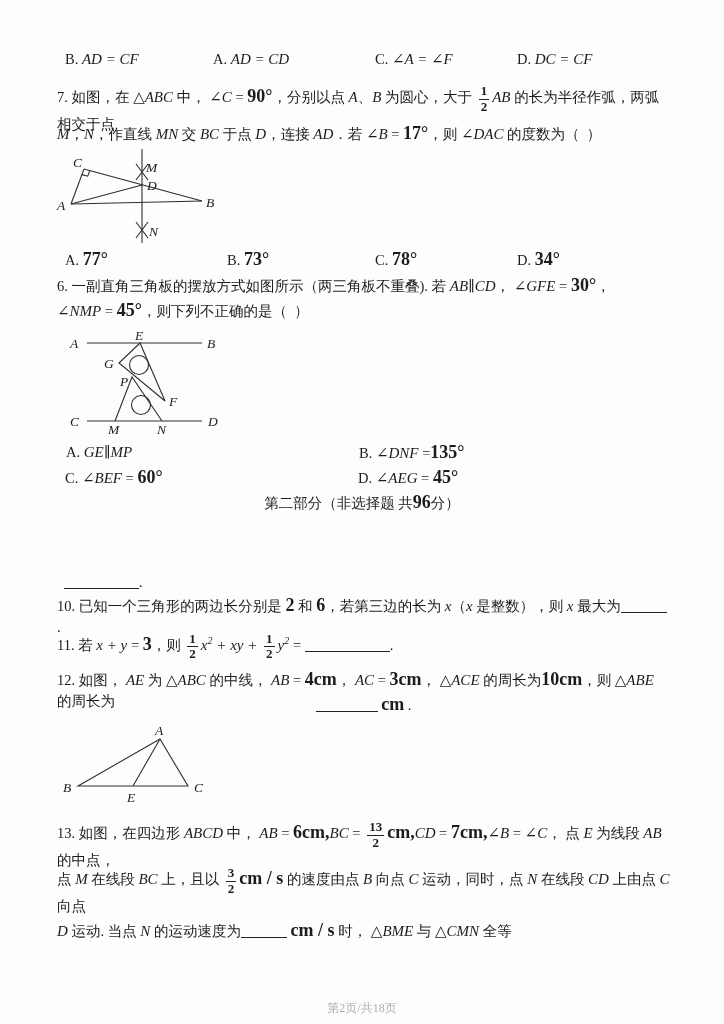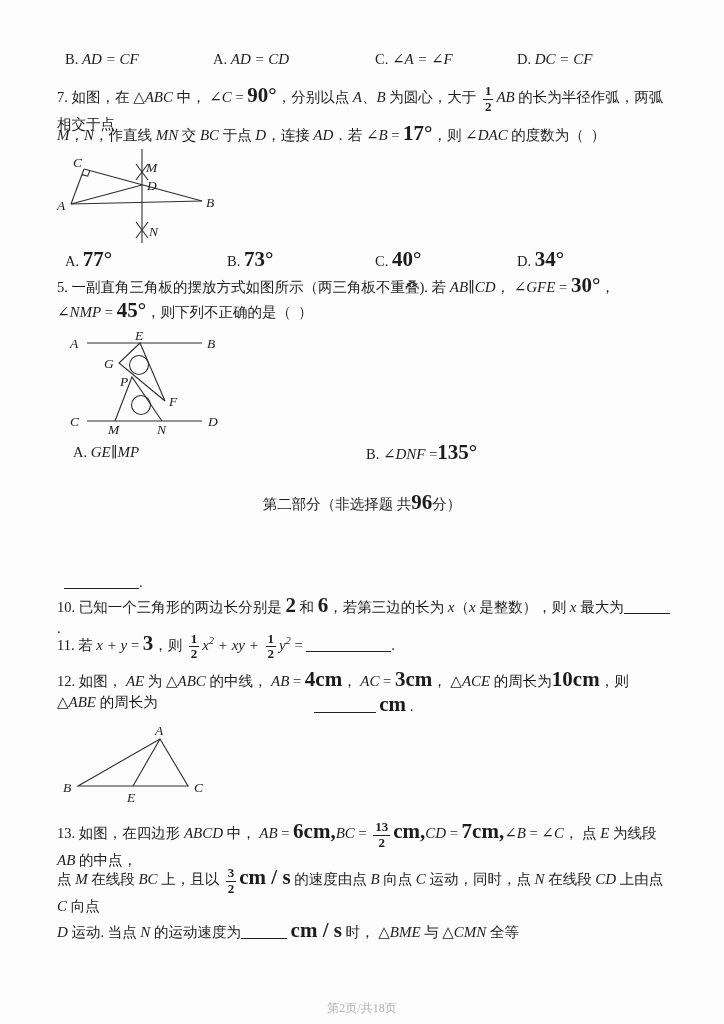--- a/index.html
+++ b/index.html
@@ -15,21 +15,21 @@
   .line{
     position:absolute;left:57px;right:54px;
     font-size:14.5px;line-height:21px;
     white-space:pre-wrap;
   }
   .row{display:flex;}
   .opt{display:inline-block;white-space:pre-wrap;}
   .center{left:0;right:0;text-align:center;}
   .t{font-size:14.5px;}
   .m{font-style:italic;font-size:15px;}
-  .b{font-weight:700;font-size:21px;}
+  .b{font-weight:700;font-size:18px;}
   .m sup{font-size:10px;font-style:italic;}
   .frac{
     display:inline-flex;flex-direction:column;align-items:center;
     font-weight:700;font-size:13px;line-height:1.12;
     margin:0 3px;vertical-align:middle;font-style:normal;
   }
   .frac .num{border-bottom:1.3px solid #222;padding:0 2px;}
   .frac .den{padding:0 2px;}
   .blank{
     display:inline-block;border-bottom:1.2px solid #222;
@@ -80,25 +80,25 @@
       <text x="93" y="44">D</text>
       <text x="3" y="64">A</text>
       <text x="152" y="61">B</text>
       <text x="95" y="90">N</text>
     </svg>
   </div>
 
   <div class="line row" style="top:249px;left:65px;">
     <span class="opt" style="width:162px"><span class="t">A. </span><span class="b">77°</span></span>
     <span class="opt" style="width:148px"><span class="t">B. </span><span class="b">73°</span></span>
-    <span class="opt" style="width:142px"><span class="t">C. </span><span class="b">40°</span></span>
+    <span class="opt" style="width:142px"><span class="t">C. </span><span class="b">78°</span></span>
     <span class="opt"><span class="t">D. </span><span class="b">34°</span></span>
   </div>
 
-  <div class="line" style="top:275px;"><span class="t">5. 一副直角三角板的摆放方式如图所示（两三角板不重叠). 若 </span><span class="m">AB</span><span class="t">∥</span><span class="m">CD</span><span class="t">， </span><span class="m">∠GFE</span><span class="t"> = </span><span class="b">30°</span><span class="t">，</span></div>
+  <div class="line" style="top:275px;"><span class="t">6. 一副直角三角板的摆放方式如图所示（两三角板不重叠). 若 </span><span class="m">AB</span><span class="t">∥</span><span class="m">CD</span><span class="t">， </span><span class="m">∠GFE</span><span class="t"> = </span><span class="b">30°</span><span class="t">，</span></div>
   <div class="line" style="top:300px;"><span class="m">∠NMP</span><span class="t"> = </span><span class="b">45°</span><span class="t">，则下列不正确的是（  ）</span></div>
 
   <div class="fig" style="left:62px;top:330px;">
     <svg width="178" height="108" viewBox="0 0 178 108">
       <line x1="25" y1="13" x2="140" y2="13"></line>
       <line x1="25" y1="91" x2="140" y2="91"></line>
       <polygon points="78,13 57,33 103,71"></polygon>
       <polyline points="53,91 70,47 100,91"></polyline>
       <circle cx="77" cy="35" r="9.5"></circle>
       <circle cx="79" cy="75" r="9.5"></circle>
@@ -108,23 +108,27 @@
       <text x="42" y="38">G</text>
       <text x="58" y="56">P</text>
       <text x="107" y="76">F</text>
       <text x="8" y="96">C</text>
       <text x="46" y="104">M</text>
       <text x="95" y="104">N</text>
       <text x="146" y="96">D</text>
     </svg>
   </div>
 
-  <div class="line row" style="top:442px;left:73px;">
+  <div class="line row" style="top:442px;left:66px;">
     <span class="opt" style="width:293px"><span class="t">A. </span><span class="m">GE</span><span class="t">∥</span><span class="m">MP</span></span>
     <span class="opt"><span class="t">B. </span><span class="m">∠DNF</span><span class="t"> =</span><span class="b">135°</span></span>
+  </div>
+  <div class="line row" style="top:467px;left:65px;">
+    <span class="opt" style="width:293px"><span class="t">C. </span><span class="m">∠BEF</span><span class="t"> = </span><span class="b">60°</span></span>
+    <span class="opt"><span class="t">D. </span><span class="m">∠AEG</span><span class="t"> = </span><span class="b">45°</span></span>
   </div>
 
   <div class="line center" style="top:492px;"><span class="t">第二部分（非选择题 共</span><span class="b">96</span><span class="t">分）</span></div>
 
   <div class="line" style="top:572px;left:64px;"><span class="blank" style="width: 75px;"></span><span class="t">.</span></div>
 
   <div class="line" style="top:595px;"><span class="t">10. 已知一个三角形的两边长分别是 </span><span class="b">2</span><span class="t"> 和 </span><span class="b">6</span><span class="t">，若第三边的长为 </span><span class="m">x</span><span class="t">（</span><span class="m">x</span><span class="t"> 是整数），则 </span><span class="m">x</span><span class="t"> 最大为</span><span class="blank" style="width: 46px;"></span><span class="t">.</span></div>
 
   <div class="line" style="top:630px;"><span class="t">11. 若 </span><span class="m">x + y</span><span class="t"> = </span><span class="b">3</span><span class="t">，则 </span><span class="frac"><span class="num">1</span><span class="den">2</span></span><span class="m"><span>x</span><sup>2</sup></span><span class="m"> + xy + </span><span class="frac"><span class="num">1</span><span class="den">2</span></span><span class="m"><span>y</span><sup>2</sup></span><span class="t"> = </span><span class="blank" style="width: 85px;"></span><span class="t">.</span></div>
 

